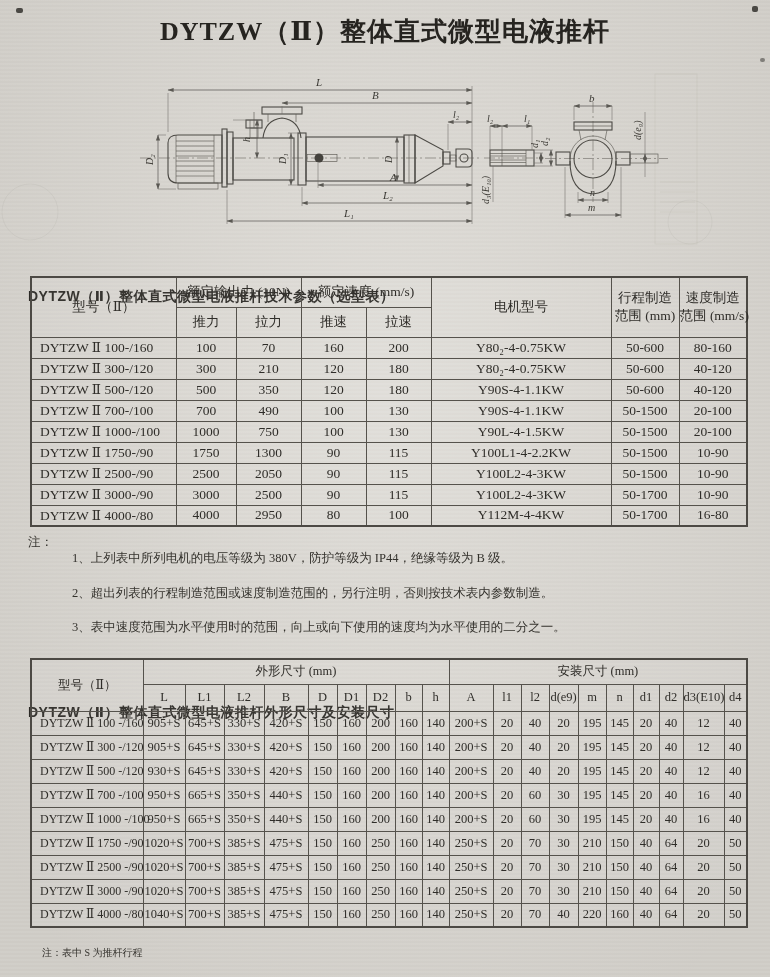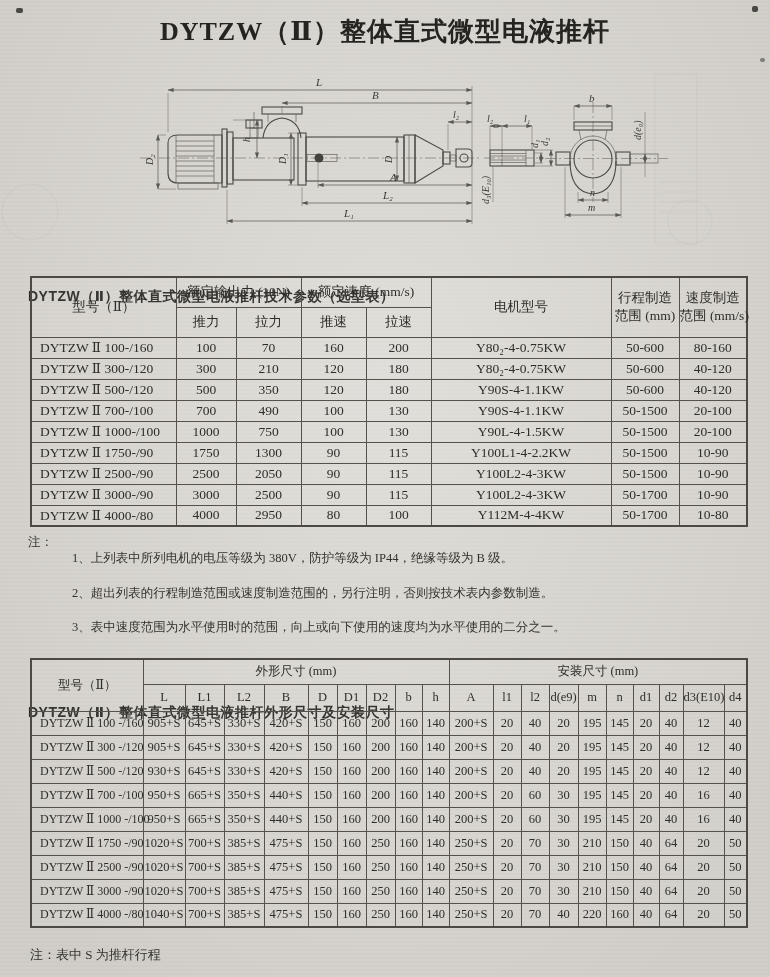--- a/index.html
+++ b/index.html
@@ -35,21 +35,21 @@
   .t2 thead tr.grp{height:25px;}
   .t2 thead tr.cols{height:27px;}
   .t2 tbody tr{height:24px;}
   .t2 tbody td:first-child{font-size:12px;}
   td.model-cell{text-align:left;padding-left:8px;}
   .two-line{line-height:1.35;}
   .notes{position:absolute;left:28px;top:533px;width:706px;font-size:12.5px;
          line-height:18.5px;padding-left:28px;color:#34322d;}
   .notes-label{position:absolute;left:0;top:0;}
   .note-line{margin:16px;}
-  .footer-note{position:absolute;left:30px;top:946px;font-size:13px;color:#34322d;text-align:right;}
+  .footer-note{position:absolute;left:42px;top:946px;font-size:10px;color:#34322d;text-align:right;}
   
   .out{stroke:#4c4a45;stroke-width:1.1;fill:none;}
   .thin{stroke:#5d5b55;stroke-width:.65;fill:none;}
   .cl{stroke:#6e6c66;stroke-width:.6;fill:none;stroke-dasharray:11 3 2 3;}
   .dim{stroke:#5a5853;stroke-width:.7;fill:none;
        marker-start:url(#arw);marker-end:url(#arw);}
   .ext{stroke:#6e6c66;stroke-width:.55;fill:none;}
   .ghost{fill:none;stroke:#8a887f;opacity:.10;stroke-width:1;}
   text.dl{font:italic 11px "Liberation Serif","DejaVu Serif",serif;fill:#3c3a35;}
   text.dls{font:italic 10px "Liberation Serif","DejaVu Serif",serif;fill:#3c3a35;}
@@ -306,21 +306,21 @@
           <td>10-90</td>
         </tr>
         <tr>
           <td class="model-cell">DYTZW Ⅱ 4000-/80</td>
           <td>4000</td>
           <td>2950</td>
           <td>80</td>
           <td>100</td>
           <td>Y112M-4-4KW</td>
           <td>50-1700</td>
-          <td>10-80</td>
+          <td>16-80</td>
         </tr>
       </tbody>
   </table>
 
   <div class="notes">
     <span class="notes-label">注：</span>
     <div>
         <div class="note-line">1、上列表中所列电机的电压等级为 380V，防护等级为 IP44，绝缘等级为 B 级。</div>
         <div class="note-line">2、超出列表的行程制造范围或速度制造范围的，另行注明，否则按技术表内参数制造。</div>
         <div class="note-line">3、表中速度范围为水平使用时的范围，向上或向下使用的速度均为水平使用的二分之一。</div>

